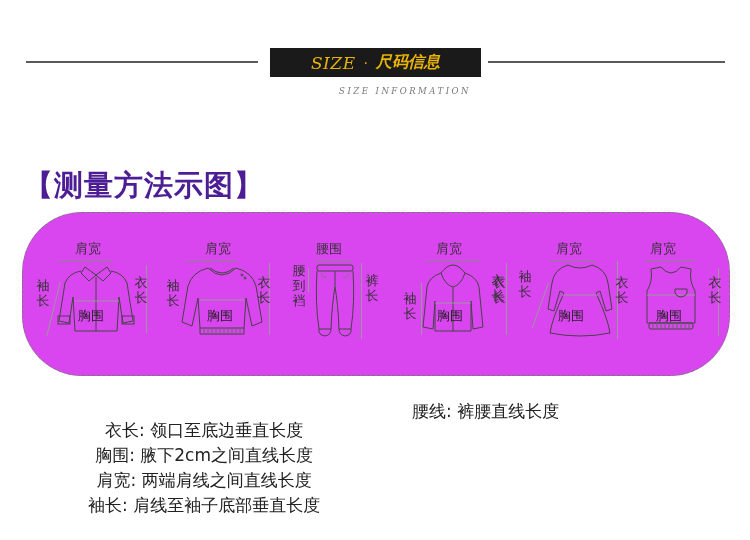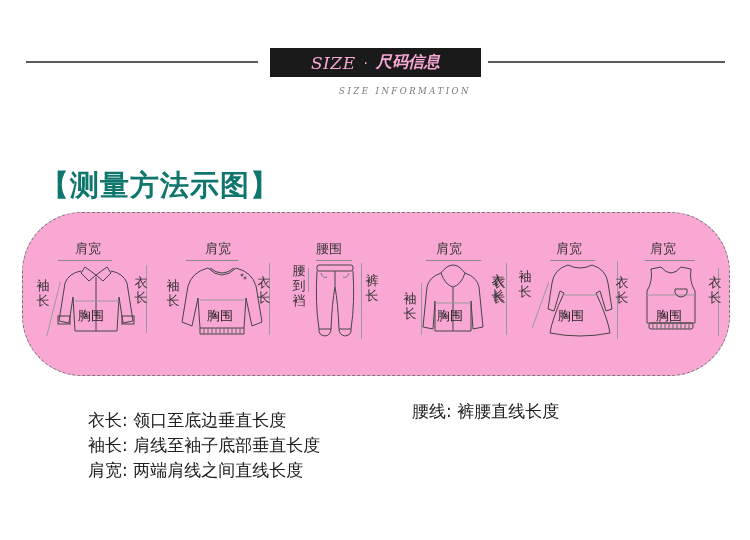--- a/index.html
+++ b/index.html
@@ -2,40 +2,40 @@
 <html><head>
 <meta charset="utf-8">
 <style>
   * { box-sizing: border-box; margin: 0; padding: 0; }
   html, body { width: 750px; height: 540px; background: #ffffff; overflow: hidden; }
   body { position: relative; font-family: "DejaVu Sans", sans-serif; color: #222; }
 
   .hline { position: absolute; top: 61px; height: 1.5px; background: #5a5a5a; }
   .title-box {
     position: absolute; left: 270px; top: 48px; width: 211px; height: 29px;
-    background: #1a1a1a; color: #f9a8d4; display: flex; align-items: center; justify-content: center;
+    background: #1a1a1a; color: #eab308; display: flex; align-items: center; justify-content: center;
     gap: 8px;
   }
   .title-en { font-family: "DejaVu Serif", serif; font-style: italic; font-size: 17px; letter-spacing: 0.5px; }
   .title-dot { font-size: 14px; }
   .title-cn { font-size: 16px; font-weight: bold; font-style: italic; }
   .subtitle {
     position: absolute; left: 0; width: 750px; top: 86px; text-align: center;
     font-family: "DejaVu Serif", serif; font-style: italic; font-size: 8.5px;
     letter-spacing: 2.5px; color: #777; margin-left: 30px;
   }
 
   .section-title {
-    position: absolute; left: 40px; top: 166px; font-size: 29px; font-weight: bold; color: #0f766e;
+    position: absolute; left: 24px; top: 166px; font-size: 29px; font-weight: bold; color: #4c1d95;
     letter-spacing: 1px;
   }
 
   .panel {
     position: absolute; left: 22px; top: 212px; width: 708px; height: 164px;
-    background: #f9a8d4; border: 1px dashed #777; border-radius: 60px;
+    background: #d946ef; border: 1px dashed #777; border-radius: 60px;
   }
 
   .fig { position: absolute; top: 0; height: 164px; }
   .lbl { position: absolute; font-size: 13px; color: #333; line-height: 15px; }
   .lbl-v { width: 14px; text-align: center; word-break: break-all; }
   .rule-h { position: absolute; height: 1px; background: #888; }
   .rule-v { position: absolute; width: 1px; background: #999; }
   .garment { position: absolute; }
   .garment svg { display: block; }
   .chest { position: absolute; font-size: 13px; color: #222; }
@@ -168,33 +168,37 @@
         <rect x="4" y="58" width="44" height="6" rx="2"></rect>
         <path d="M8 58 L8 64 M12 58 L12 64 M16 58 L16 64 M20 58 L20 64 M24 58 L24 64 M28 58 L28 64 M32 58 L32 64 M36 58 L36 64 M40 58 L40 64 M44 58 L44 64" stroke="#666"></path>
       </svg>
     </div>
     <span class="chest" style="left:28px;top:94px;">胸围</span>
     <div class="rule-v" style="left:90px;top:55px;height:68px;"></div>
     <span class="lbl lbl-v" style="left:80px;top:62px;">衣长</span>
   </div>
 </div>
 
-<div class="desc desc-left" style="left:88px;top:408px;">
+<div class="desc desc-left" style="left:88px;top:418px;text-align:center;">
   <div class="desc-row">
     <span>衣长:</span>
     <span>领口至底边垂直长度</span>
   </div>
   <div class="desc-row">
+    <span>胸围:</span>
+    <span>腋下2cm之间直线长度</span>
+  </div>
+  <div class="desc-row">
+    <span>肩宽:</span>
+    <span>两端肩线之间直线长度</span>
+  </div>
+  <div class="desc-row">
     <span>袖长:</span>
     <span>肩线至袖子底部垂直长度</span>
   </div>
-  <div class="desc-row">
-    <span>肩宽:</span>
-    <span>两端肩线之间直线长度</span>
-  </div>
 </div>
 
 <div class="desc desc-right" style="left:412px;top:392px;">
   <div class="desc-row">
     <span>腰线:</span>
     <span>裤腰直线长度</span>
   </div>
 </div>
 
 </body></html>

